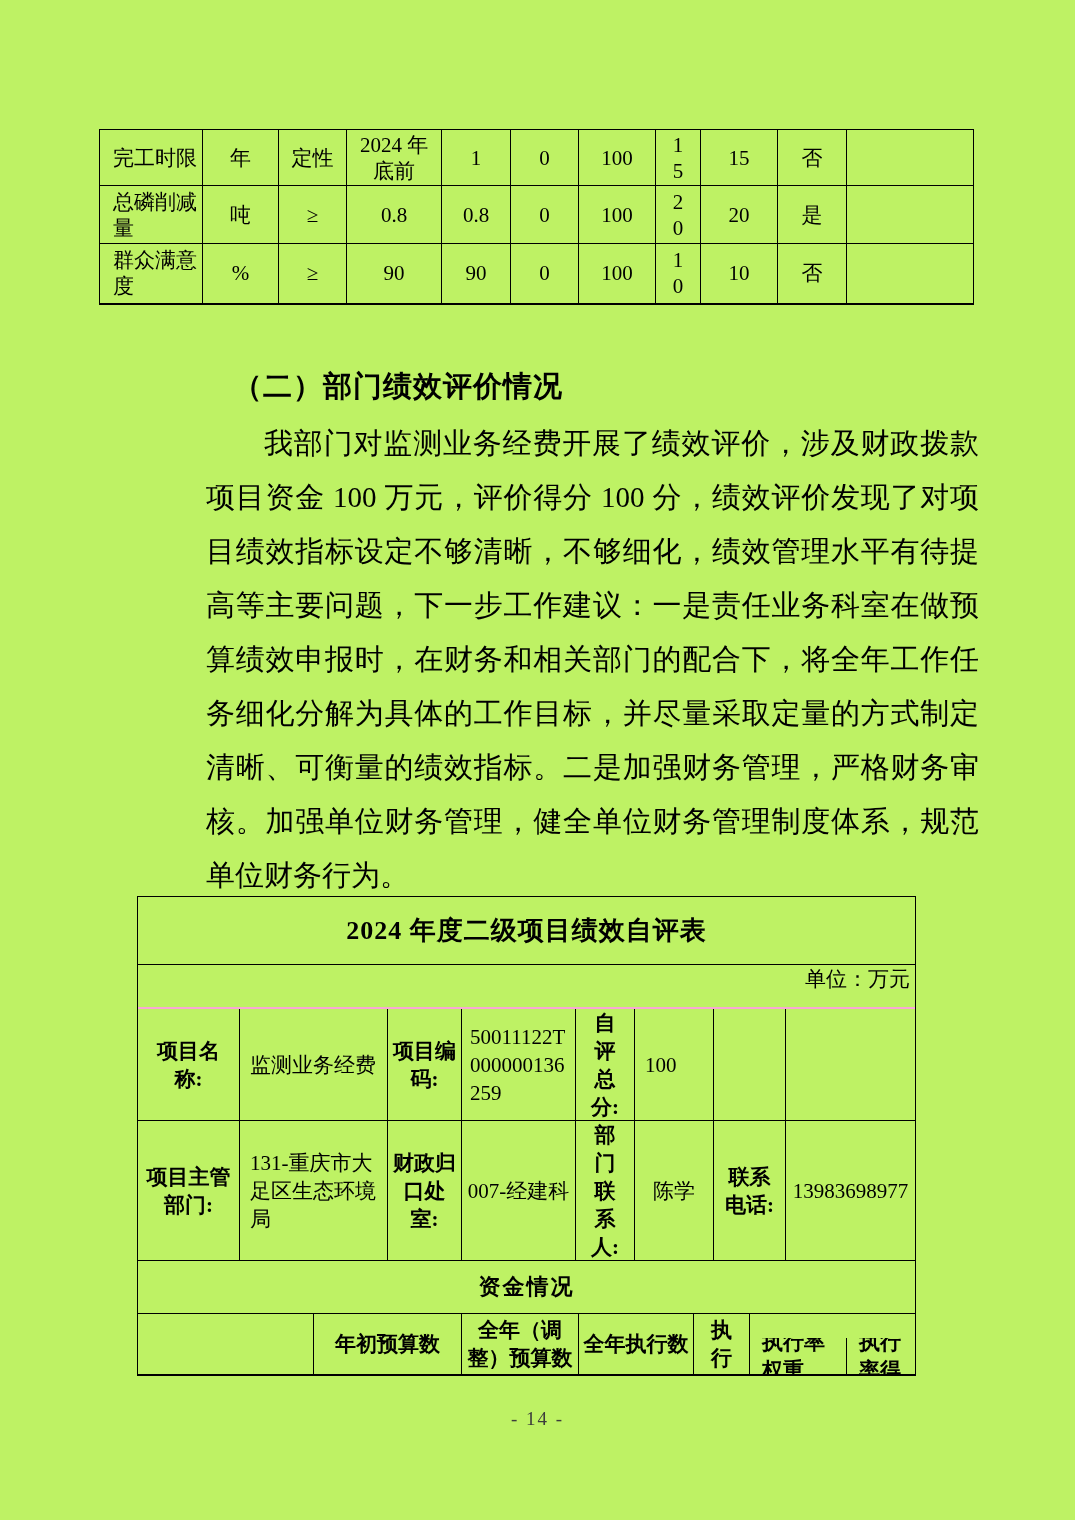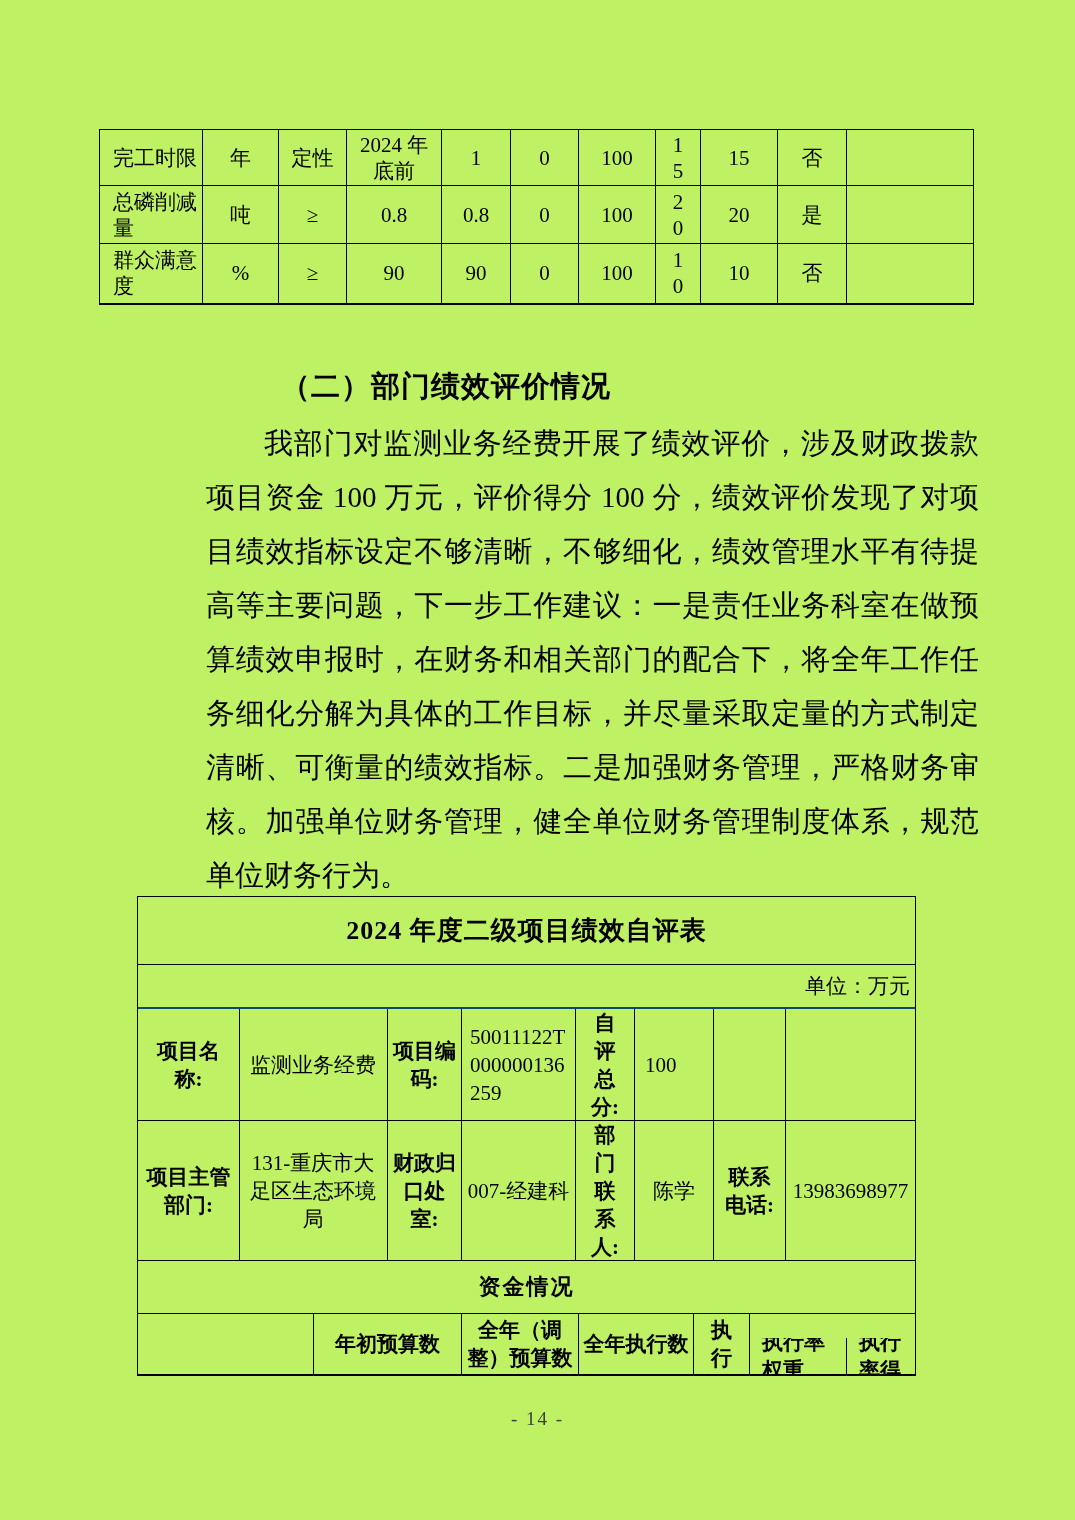--- a/index.html
+++ b/index.html
@@ -19,21 +19,21 @@
   }
   table.ind tr.r0 { height:56px; }
   table.ind tr.r1 { height:58px; }
   table.ind tr.r2 { height:60px; }
   table.ind tr.r2 td { border-bottom:2px solid #000; }
   table.ind td.name { text-align:left; padding-left:13px; }
 
   
   .heading {
     position:absolute; left:233px; top:367px; font-size:29px; font-weight:bold;
-    font-family:"Liberation Sans","DejaVu Sans",sans-serif; letter-spacing:1px;margin-left:48px;
+    font-family:"Liberation Sans","DejaVu Sans",sans-serif; letter-spacing:1px;
   }
   .para { position:absolute; left:162px; top:416px; width:773px;
     font-size:29px;margin-left:44px; }
   .para .pline {
     height:54px; line-height:54px; text-align:justify; text-align-last:justify;
     text-justify:inter-character; overflow:hidden;
   }
   .para .pline.first { padding-left:58px; }
   .para .pline.last { text-align-last:left; }
 
@@ -45,27 +45,27 @@
   .se .cell {
     border-right:1px solid #000; display:flex; align-items:center; justify-content:center;
     font-size:21px; line-height:28px; white-space:pre-line; text-align:center; overflow:hidden;
   }
   .se .cell:last-child { border-right:none; }
   .se .lb { font-weight:bold; }
   .se .left { justify-content:flex-start; text-align:left; }
 
   .se .row-title { height:68px; align-items:center; justify-content:center; display:flex; }
   .se .title { font-size:26px; font-weight:bold; letter-spacing:1px; }
-  .se .row-unit { height:44px; border-bottom:2px solid #0c4a6e;
-    display:flex; align-items:center; justify-content:flex-end; padding-right:5px; font-size:21px; }
+  .se .row-unit { height:44px; border-bottom:2px solid #f9a8d4;
+    display:flex; align-items:flex-start; justify-content:flex-end; padding-right:5px; font-size:21px; }
 
   .se .row-c { height:112px; }
   .se .row-d { height:140px; }
   .se .row-c .c1, .se .row-d .c1 { width:102px; }
-  .se .row-c .c2, .se .row-d .c2 { width:148px;text-align:center; }
+  .se .row-c .c2, .se .row-d .c2 { width:148px; }
   .se .row-c .c3, .se .row-d .c3 { width:74px; }
   .se .row-c .c4, .se .row-d .c4 { width:114px; }
   .se .row-c .c5, .se .row-d .c5 { width:59px; }
   .se .row-c .c6, .se .row-d .c6 { width:79px; }
   .se .row-c .c7, .se .row-d .c7 { width:72px; }
   .se .row-c .c8, .se .row-d .c8 { flex:1;text-align:center; }
   .se .pad8 { padding-left:8px; }
   .se .pad10 { padding-left:10px; }
 
   .se .row-funds { height:53px; display:flex; align-items:center; justify-content:center; }

